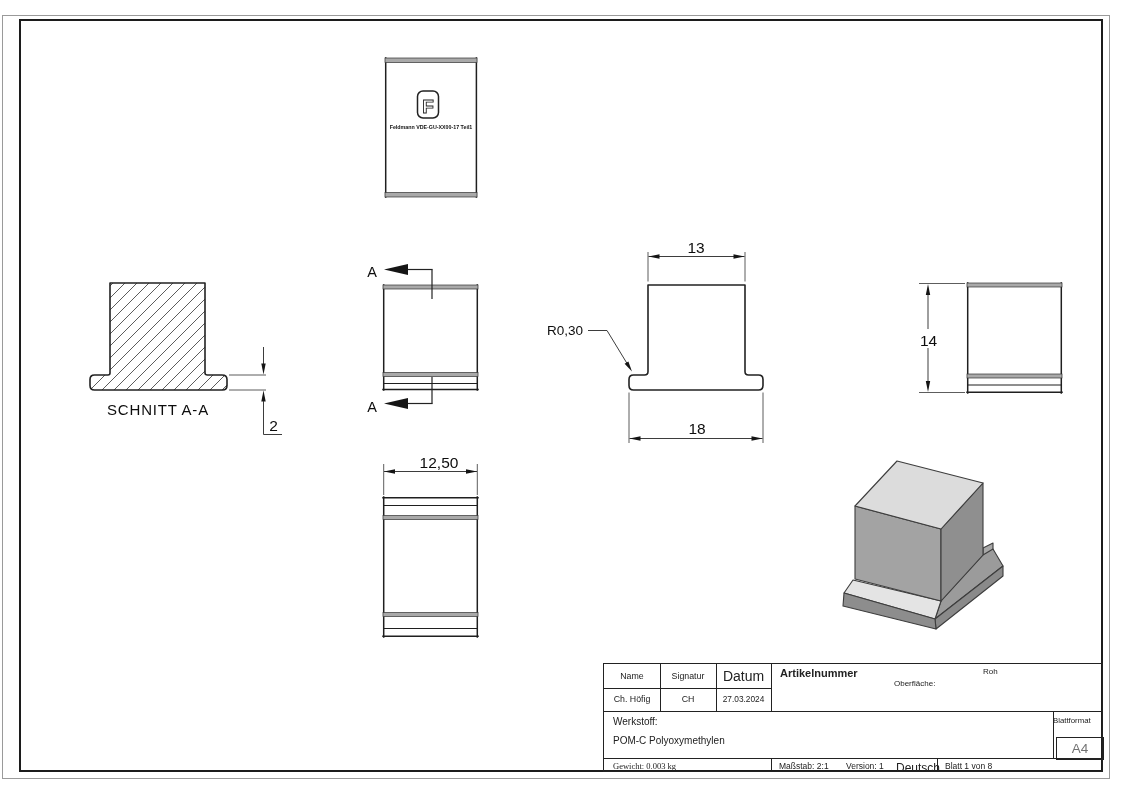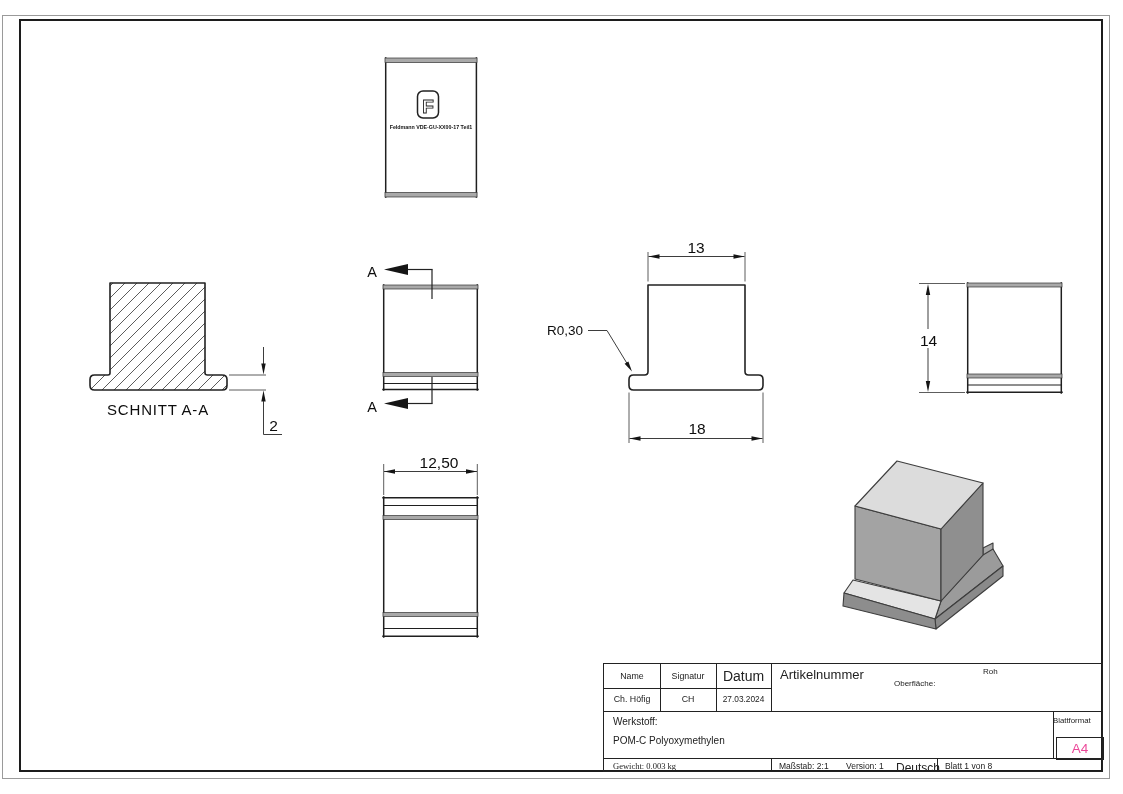--- a/index.html
+++ b/index.html
@@ -29,21 +29,21 @@
   .tblock{position:absolute;left:603px;top:663px;width:500px;height:109px;
           border:1.6px solid #222;box-sizing:border-box;font-size:8.5px;color:#222;}
   .tb-abs{position:absolute;box-sizing:border-box;}
   .vline{position:absolute;width:1.2px;background:#222;}
   .hline{position:absolute;height:1.2px;background:#222;}
   .cellc{display:flex;align-items:center;justify-content:center;}
   .partno{position:absolute;left:172px;top:21px;width:326px;font-size:19px;
           color:#000;letter-spacing:.2px;white-space:nowrap;}
   .a4box{position:absolute;left:452px;top:73px;width:46px;height:21px;
          border:1.3px solid #222;display:flex;align-items:center;justify-content:center;
-         font-size:13.5px;color:#ec4899;}
+         font-size:13.5px;color:#737373;}
 </style>
 </head>
 <body>
 
 <div class="paper"></div>
 <div class="frame"></div>
 
 <svg width="1123" height="794" viewBox="0 0 1123 794">
   <defs>
     <pattern id="hatch" patternUnits="userSpaceOnUse" width="12" height="12">
@@ -176,21 +176,21 @@
   <div class="hline" style="left:0;top:23.5px;width:167px;"></div>
 
   <div class="tb-abs cellc" style="left:0;top:0;width:56px;height:23px;font-size:8.8px;">Name</div>
   <div class="tb-abs cellc" style="left:56px;top:0;width:56px;height:23px;font-size:8.8px;">Signatur</div>
   <div class="tb-abs cellc" style="left:112px;top:0;width:55px;height:23px;font-size:14px;">Datum</div>
 
   <div class="tb-abs cellc" style="left:0;top:24px;width:56px;height:22px;font-size:8.8px;">Ch. Höfig</div>
   <div class="tb-abs cellc" style="left:56px;top:24px;width:56px;height:22px;font-size:8.8px;">CH</div>
   <div class="tb-abs cellc" style="left:112px;top:24px;width:55px;height:22px;font-size:8.3px;">27.03.2024</div>
 
-  <div class="tb-abs" style="left:176px;top:3px;font-size:13px;">Artikelnummer</div>
+  <div class="tb-abs" style="left:176px;top:3px;font-size:11px;font-weight:bold;">Artikelnummer</div>
   <div class="tb-abs" style="left:290px;top:15px;font-size:8px;">Oberfläche:</div>
   <div class="tb-abs" style="left:343px;top:3px;font-size:8px;padding-left:36px;">Roh</div>
 
   <div class="tb-abs" style="left:9px;top:52px;font-size:10px;">Werkstoff:</div>
   <div class="tb-abs" style="left:9px;top:71px;font-size:10px;">POM-C Polyoxymethylen</div>
   <div class="tb-abs" style="left:449px;top:52px;width:50px;font-size:7.8px;">Blattformat</div>
   <div class="a4box">A4</div>
 
   <div class="tb-abs" style="left:9px;top:97px;font-size:8.5px;font-family:Liberation Serif, serif;">Gewicht: 0.003 kg</div>
   <div class="tb-abs" style="left:175px;top:97px;font-size:8.5px;">Maßstab: 2:1</div>

